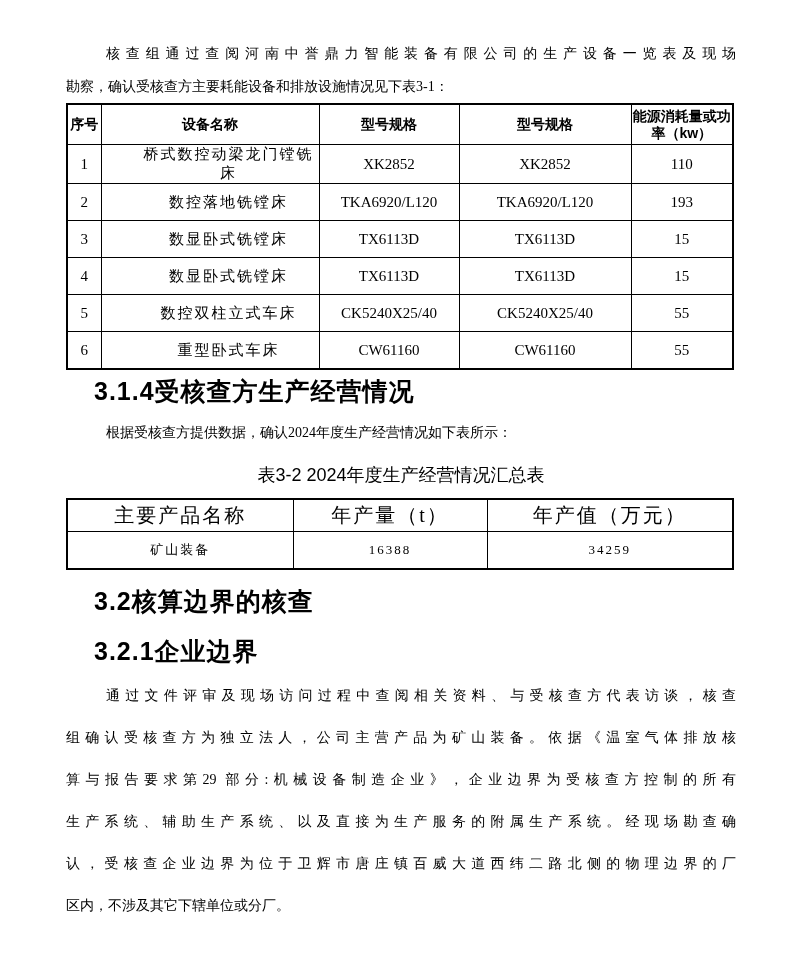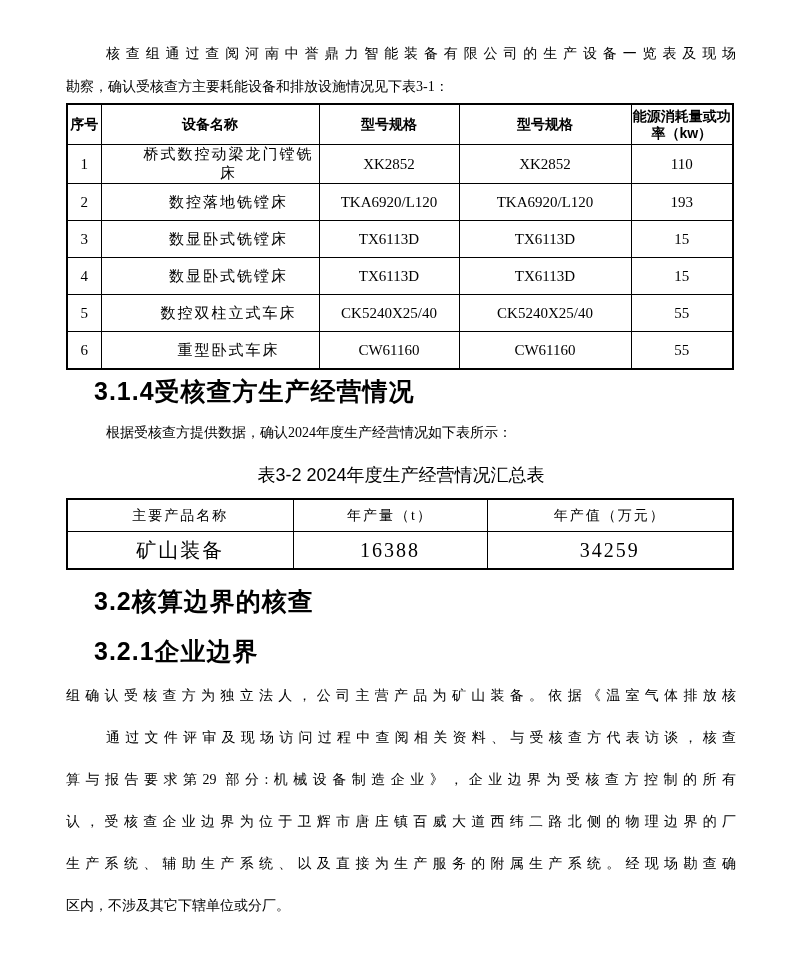--- a/index.html
+++ b/index.html
@@ -44,22 +44,22 @@
   }
   #h314 { margin-top: 8px; }
   #p314 { margin-top: 14px; line-height: 30px; }
 
   #t2-title {
     margin-top: 14px; text-align: center;
     font-family: "Liberation Sans", "DejaVu Sans", sans-serif;
     font-weight: normal; font-size: 18px; line-height: 26px;
   }
   #t2 { margin-top: 10px; }
-  #t2 th { font-size: 14px; height: 31px; font-weight: normal; letter-spacing: 2px; }
-  #t2 td { font-size: 20px; height: 36px; letter-spacing: 2px; }
+  #t2 th { font-size: 20px; height: 31px; font-weight: normal; letter-spacing: 2px; }
+  #t2 td { font-size: 13px; height: 36px; letter-spacing: 2px; }
 
   #h32 { margin-top: 18px; }
   #h321 { margin-top: 24px; }
   #p321 { margin-top: 11px; line-height: 42px; }
 </style>
 </head>
 <body>
 
 <div class="page">
 
@@ -158,21 +158,21 @@
         <td>34259</td>
       </tr>
     </tbody>
   </table>
 
   <div id="h32" class="h">3.2核算边界的核查</div>
 
   <div id="h321" class="h">3.2.1企业边界</div>
 
   <div id="p321" class="para">
+    <span class="line just indent">通过文件评审及现场访问过程中查阅相关资料、与受核查方代表访谈，核查</span>
     <span class="line just">组确认受核查方为独立法人，公司主营产品为矿山装备。依据《温室气体排放核</span>
-    <span class="line just indent">通过文件评审及现场访问过程中查阅相关资料、与受核查方代表访谈，核查</span>
     <span class="line just">算与报告要求第29 部分:机械设备制造企业》，企业边界为受核查方控制的所有</span>
+    <span class="line just">生产系统、辅助生产系统、以及直接为生产服务的附属生产系统。经现场勘查确</span>
     <span class="line just">认，受核查企业边界为位于卫辉市唐庄镇百威大道西纬二路北侧的物理边界的厂</span>
-    <span class="line just">生产系统、辅助生产系统、以及直接为生产服务的附属生产系统。经现场勘查确</span>
     <span class="line">区内，不涉及其它下辖单位或分厂。</span>
   </div>
 
 </div>
 
 </body></html>

